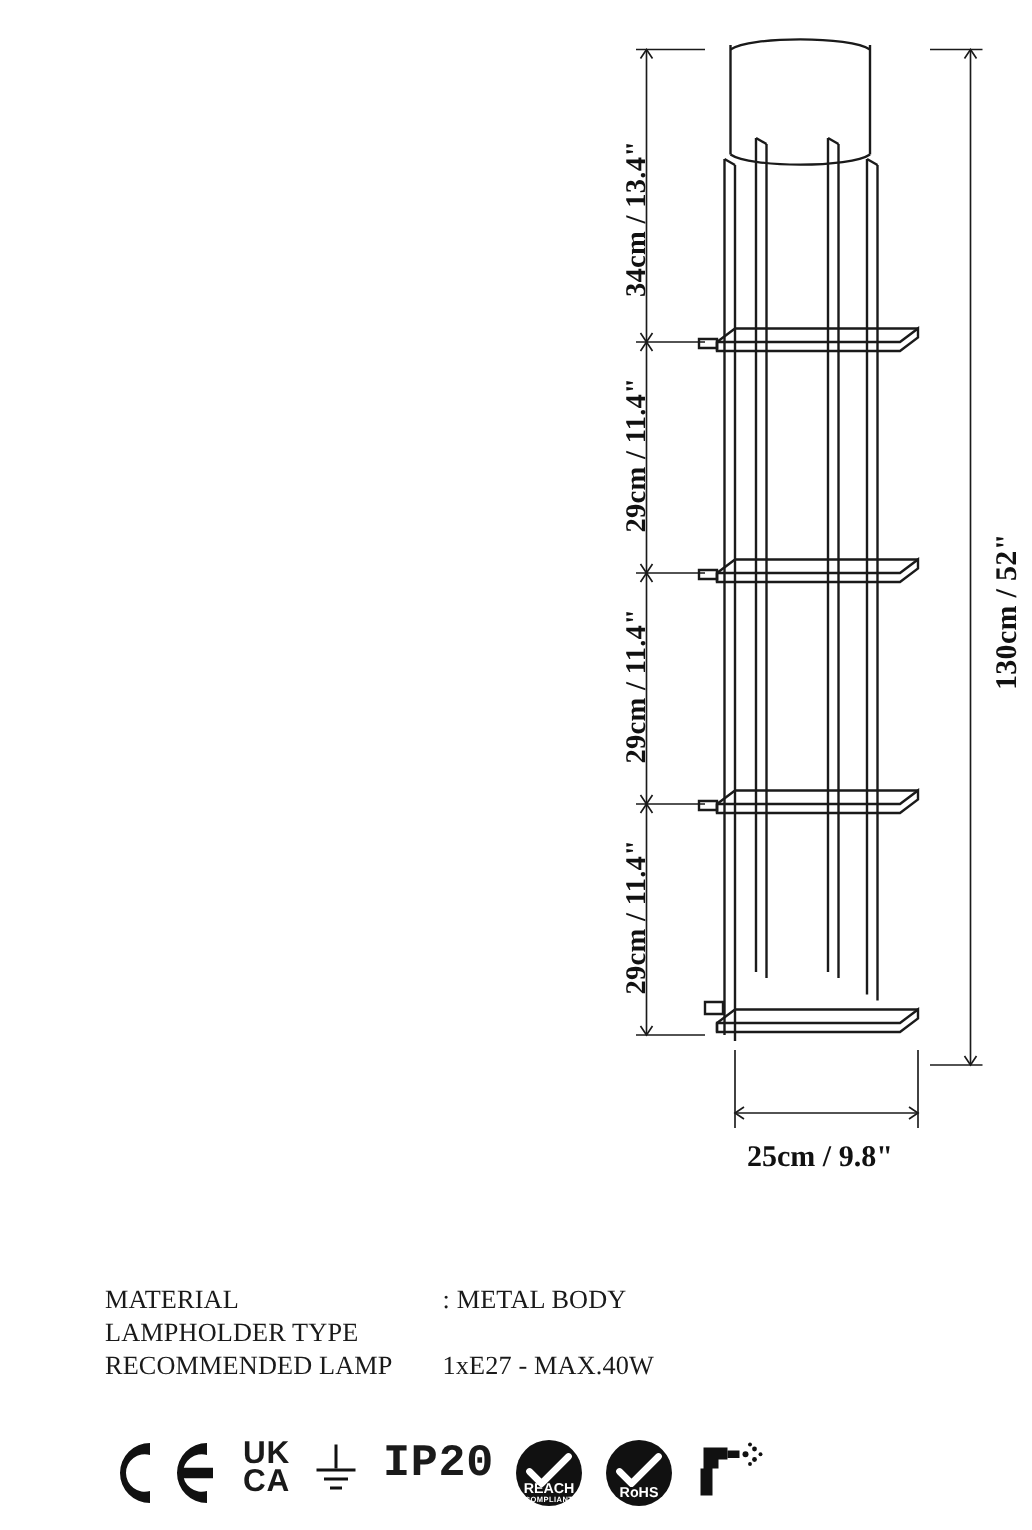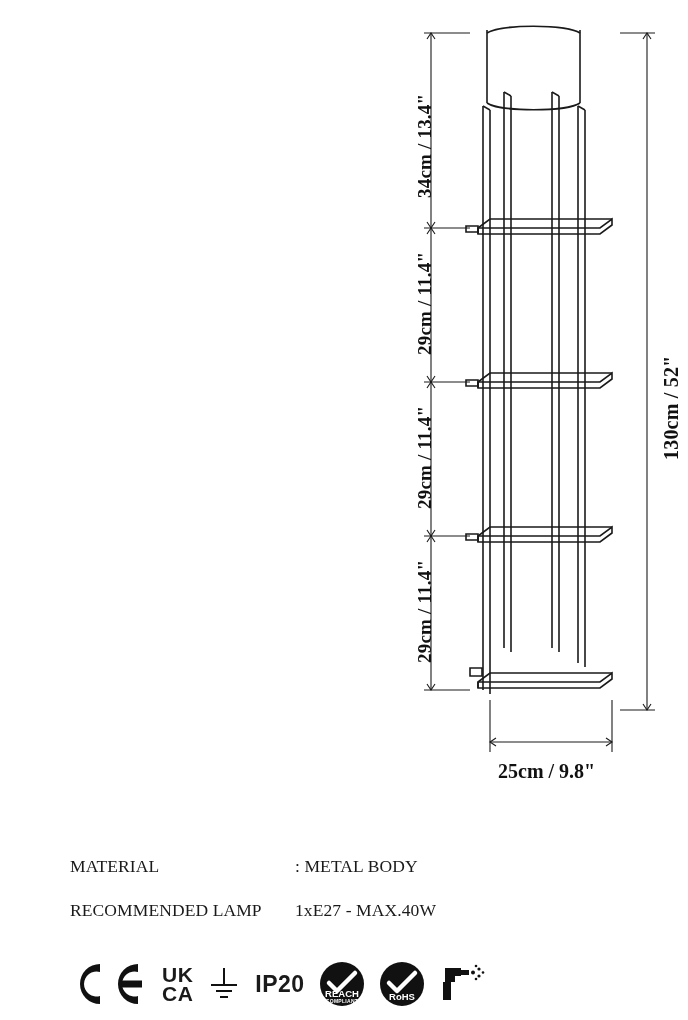--- a/index.html
+++ b/index.html
@@ -81,37 +81,37 @@
     left: 70px;
     top: 958px;
     width: 560px;
     height: 52px;
     display: flex;
     align-items: center;
     gap: 14px;
   }
   .cert {
     display: flex;
-    align-items: center;
+    align-items: flex-start;
     justify-content: center;
     height: 50px;
   }
   .ce-mark { font-size: 0; }
   .ukca {
     font-family: "Liberation Sans", sans-serif;
     font-weight: bold;
     font-size: 21px;
     line-height: 19px;
     text-align: left;
     letter-spacing: .5px;
   }
   .ip20 {
-    font-family: Liberation Sans, sans-serif;
-    font-weight: bold;
-    font-size: 23px;
+    font-family: Liberation Mono, monospace;
+    font-weight: bold;
+    font-size: 30px;
     letter-spacing: .5px;
   }
   .badge-text-top {
     font-family: "Liberation Sans", sans-serif;
     font-weight: bold;
     font-size: 9.5px;
     fill: #ffffff;
   }
   .badge-text-bot {
     font-family: "Liberation Sans", sans-serif;
@@ -240,20 +240,21 @@
 
     <div class="hlabel" style="left:498px; top:760px; font-size:20px;">25cm / 9.8"</div>
   </div>
 
   <div class="specs">
     <div class="spec-row">
       <div class="spec-key">MATERIAL</div>
       <div class="spec-val">: METAL BODY</div>
     </div>
     <div class="spec-row">
+      <div class="spec-key">LAMPHOLDER TYPE</div>
     </div>
     <div class="spec-row">
       <div class="spec-key">RECOMMENDED LAMP</div>
       <div class="spec-val">1xE27 - MAX.40W</div>
     </div>
   </div>
 
   <div class="certs">
 
     <div class="cert ce-mark">

